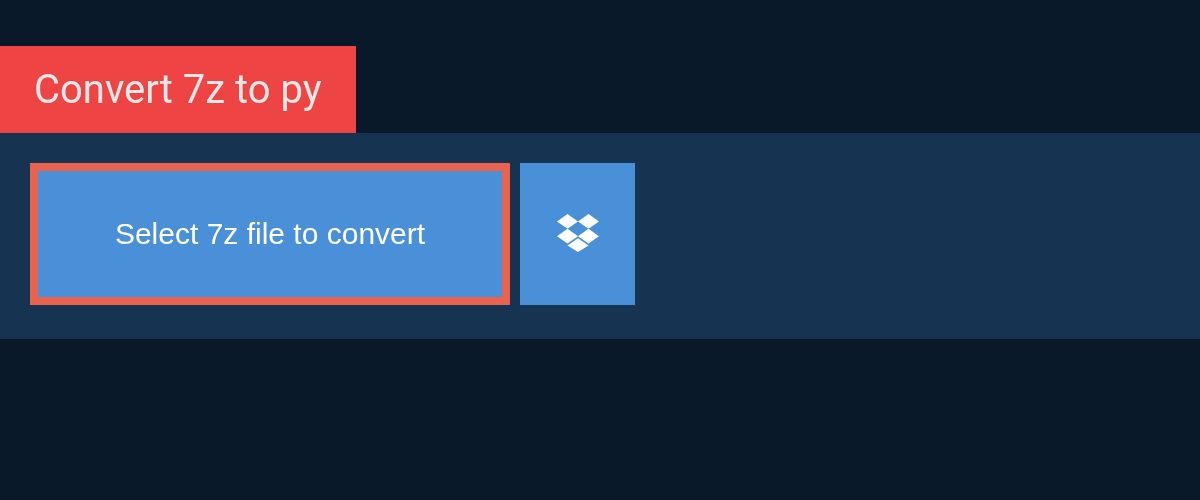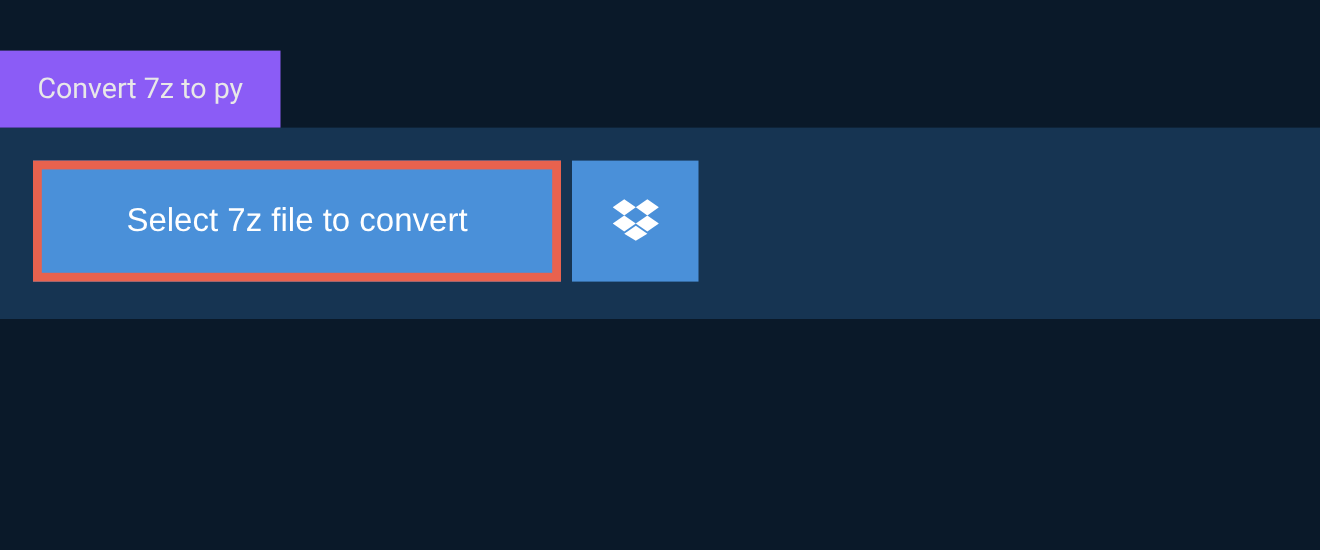--- a/index.html
+++ b/index.html
@@ -12,44 +12,44 @@
       height: 500px;
       background: #0a1929;
       font-family: -apple-system, BlinkMacSystemFont, "Segoe UI", Roboto, Helvetica, Arial, sans-serif;
       overflow: hidden;
     }
     .tab-container {
       margin-top: 46px;
     }
     .tab {
       display: inline-block;
-      background: #8b5cf6;
+      background: #ef4444;
       color: #e8e8e8;
-      font-size: 26px;
+      font-size: 40px;
       font-weight: 400;
       padding: 20px 34px;
       margin-left: 0;
     }
     .panel {
       background: #163452;
       padding: 30px 30px 34px 30px;
       width: 100%;
     }
     .button-row {
       display: flex;
       gap: 10px;
       align-items: stretch;
     }
     .select-button {
       background: #4a90d9;
       color: #ffffff;
       border: 8px solid #e8624e;
       font-size: 30px;
       font-weight: 400;
-      padding: 30px 40px;
+      padding: 46px 40px;
       cursor: pointer;
       display: flex;
       align-items: flex-start;
       justify-content: center;
       min-width: 480px;
     }
     .dropbox-button {
       background: #4a90d9;
       border: none;
       cursor: pointer;

